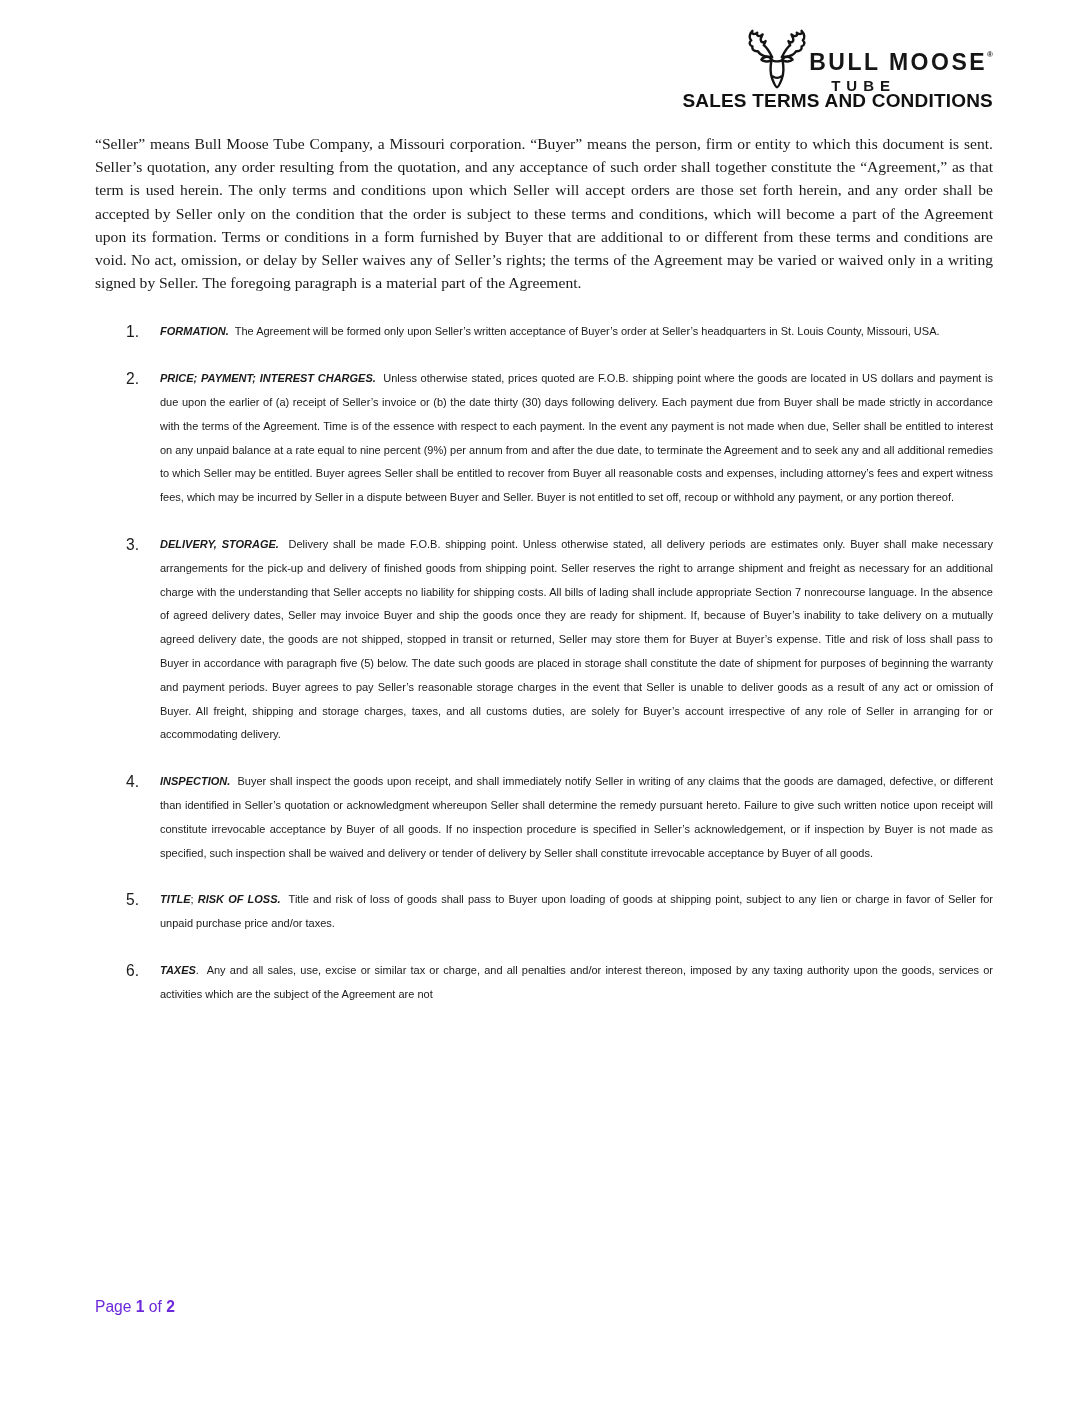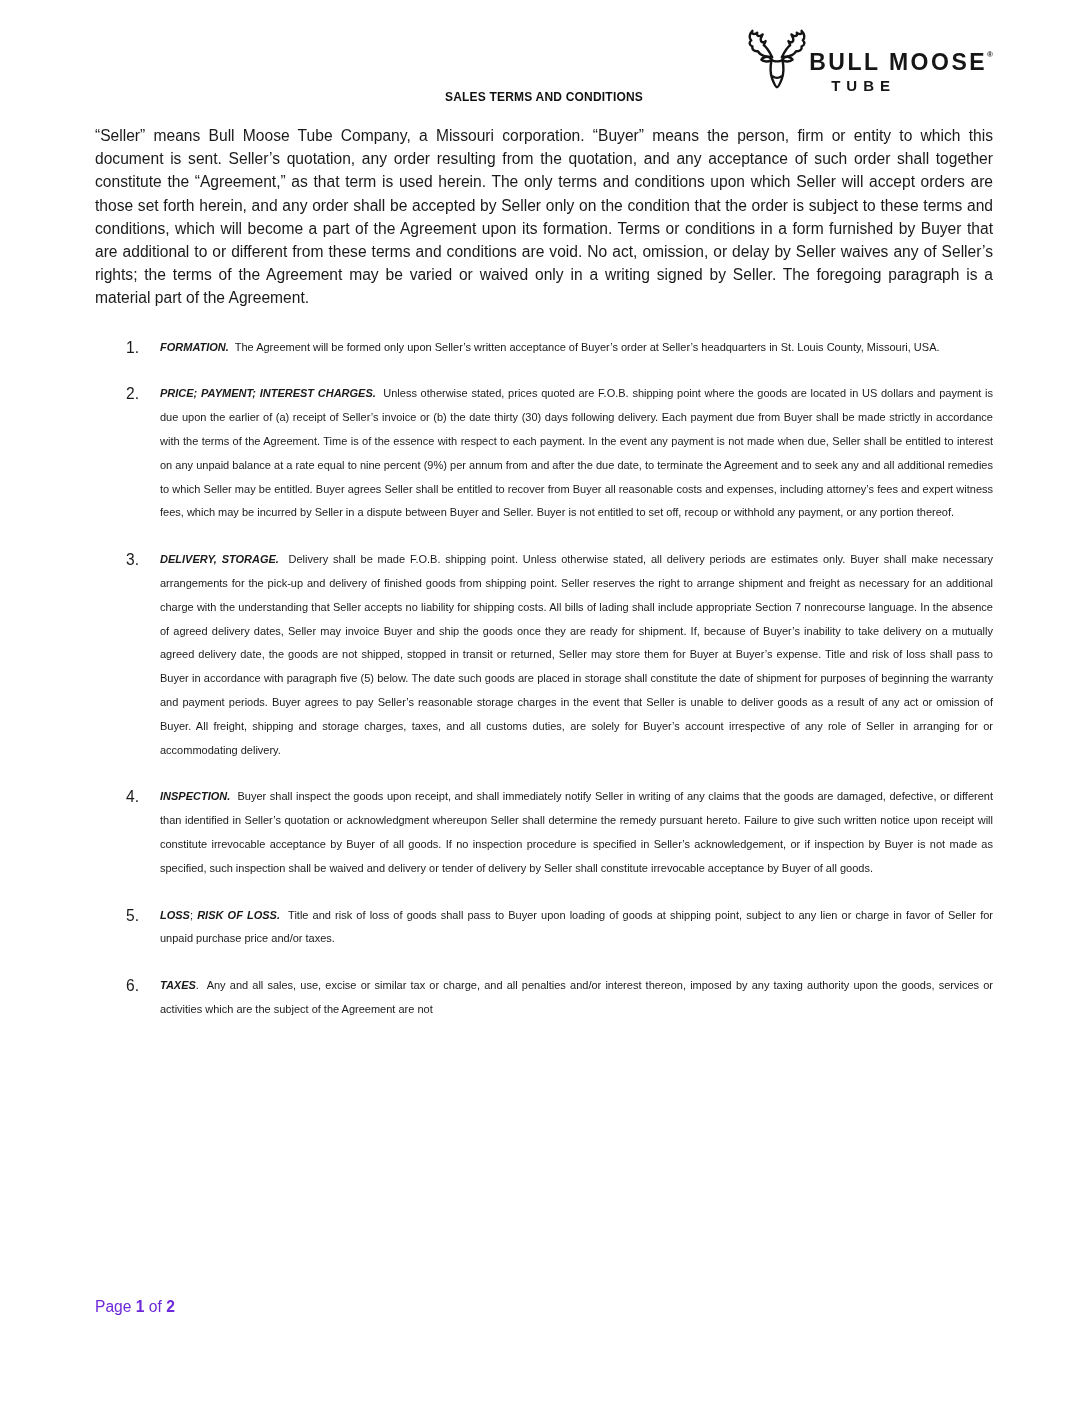--- a/index.html
+++ b/index.html
@@ -37,32 +37,33 @@
     font-size: 15px;
     font-weight: 700;
     letter-spacing: 6px;
     margin-top: 3px;
     margin-left: 22px;
     color: #161616;
   }
   
   .doc-title {
     margin: 90px 0 0 0;
-    text-align: center;
-    font-size: 12px;
+    text-align: right;
+    font-size: 19px;
     font-weight: 700;
     letter-spacing: 0.2px;
     color: #111111;
   }
   
   .intro {
     margin: 20px 0 0 0;
     font-size: 15.6px;
     line-height: 23.2px;
     text-align: justify;
+    font-family: Liberation Serif, serif;
   }
   .terms-list { margin: 26px 0 0 0; padding: 0; list-style: none; }
   .term-item { display: flex; margin-bottom: 23px; }
   .term-item .num {
     flex: none;
     width: 65px;
     box-sizing: border-box;
     padding-left: 31px;
     font-size: 15.6px;
     line-height: 23.8px;
@@ -129,21 +130,21 @@
     <div class="item-body"><span class="hd">DELIVERY, STORAGE.</span>&nbsp; Delivery shall be made F.O.B. shipping point.  Unless otherwise stated, all delivery periods are estimates only.  Buyer shall make necessary arrangements for the pick-up and delivery of finished goods from shipping point.  Seller reserves the right to arrange shipment and freight as necessary for an additional charge with the understanding that Seller accepts no liability for shipping costs.  All bills of lading shall include appropriate Section 7 nonrecourse language.  In the absence of agreed delivery dates, Seller may invoice Buyer and ship the goods once they are ready for shipment.  If, because of Buyer’s inability to take delivery on a mutually agreed delivery date, the goods are not shipped, stopped in transit or returned, Seller may store them for Buyer at Buyer’s expense. Title and risk of loss shall pass to Buyer in accordance with paragraph five (5) below. The date such goods are placed in storage shall constitute the date of shipment for purposes of beginning the warranty and payment periods.  Buyer agrees to pay Seller’s reasonable storage charges in the event that Seller is unable to deliver goods as a result of any act or omission of Buyer.  All freight, shipping and storage charges, taxes, and all customs duties, are solely for Buyer’s account irrespective of any role of Seller in arranging for or accommodating delivery.</div>
   </li>
 
   <li class="term-item">
     <span class="num">4.</span>
     <div class="item-body"><span class="hd">INSPECTION.</span>&nbsp; Buyer shall inspect the goods upon receipt, and shall immediately notify Seller in writing of any claims that the goods are damaged, defective, or different than identified in Seller’s quotation or acknowledgment whereupon Seller shall determine the remedy pursuant hereto.  Failure to give such written notice upon receipt will constitute irrevocable acceptance by Buyer of all goods.  If no inspection procedure is specified in Seller’s acknowledgement, or if inspection by Buyer is not made as specified, such inspection shall be waived and delivery or tender of delivery by Seller shall constitute irrevocable acceptance by Buyer of all goods.</div>
   </li>
 
   <li class="term-item">
     <span class="num">5.</span>
-    <div class="item-body"><span class="hd">LOSS</span><span class="hd-sep">; </span><span class="hd">RISK OF LOSS.</span>&nbsp; Title and risk of loss of goods shall pass to Buyer upon loading of goods at shipping point, subject to any lien or charge in favor of Seller for unpaid purchase price and/or taxes.</div>
+    <div class="item-body"><span class="hd">TITLE</span><span class="hd-sep">; </span><span class="hd">RISK OF LOSS.</span>&nbsp; Title and risk of loss of goods shall pass to Buyer upon loading of goods at shipping point, subject to any lien or charge in favor of Seller for unpaid purchase price and/or taxes.</div>
   </li>
 
   <li class="term-item">
     <span class="num">6.</span>
     <div class="item-body"><span class="hd">TAXES</span><span class="hd-sep">.</span>&nbsp; Any and all sales, use, excise or similar tax or charge, and all penalties and/or interest thereon, imposed by any taxing authority upon the goods, services or activities which are the subject of the Agreement are not</div>
   </li>
 </ol>
 
   <div class="page-footer">
     <span>Page </span><span class="pg-bold">1</span><span> of </span><span class="pg-bold">2</span>

